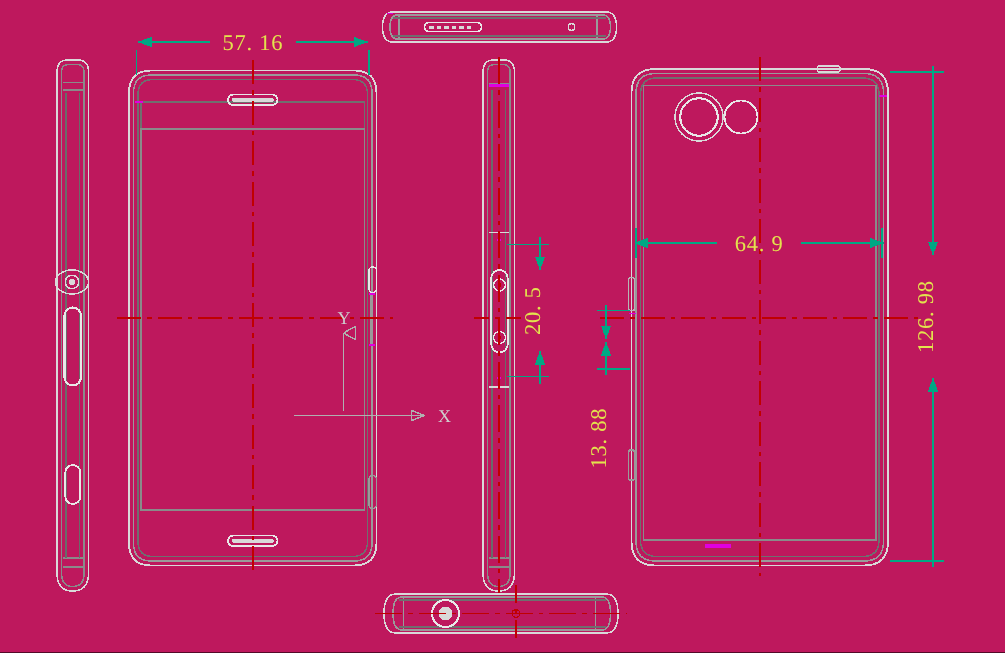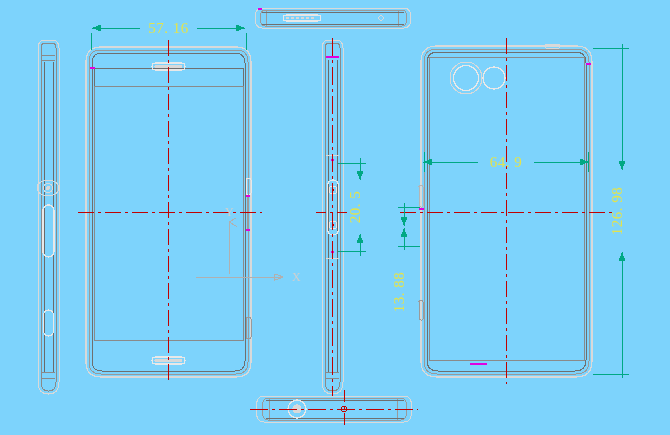--- a/index.html
+++ b/index.html
@@ -1,19 +1,19 @@
 <!DOCTYPE html>
 <html><head>
 <meta charset="utf-8">
 <title>CAD Drawing</title>
 <style>
   html,body{margin:0;padding:0;background:#000;}
   body{width:670px;height:435px;overflow:hidden;
        font-family:"Liberation Sans", sans-serif;}
-  #stage{position:relative;width:670px;height:435px;background:#7dd3fc;}
+  #stage{position:relative;width:670px;height:435px;background:#be185d;}
   #stage svg{position:absolute;left:0;top:0;}
   .dimtext{fill:#e3e34d;font-family:"Liberation Serif", serif;font-size:15px;
            letter-spacing:0.5px;}
   .axistext{fill:#cfcfcf;font-family:"Liberation Serif", serif;font-size:12px;}
 </style>
 </head>
 <body>
 
 <div id="stage">
 

